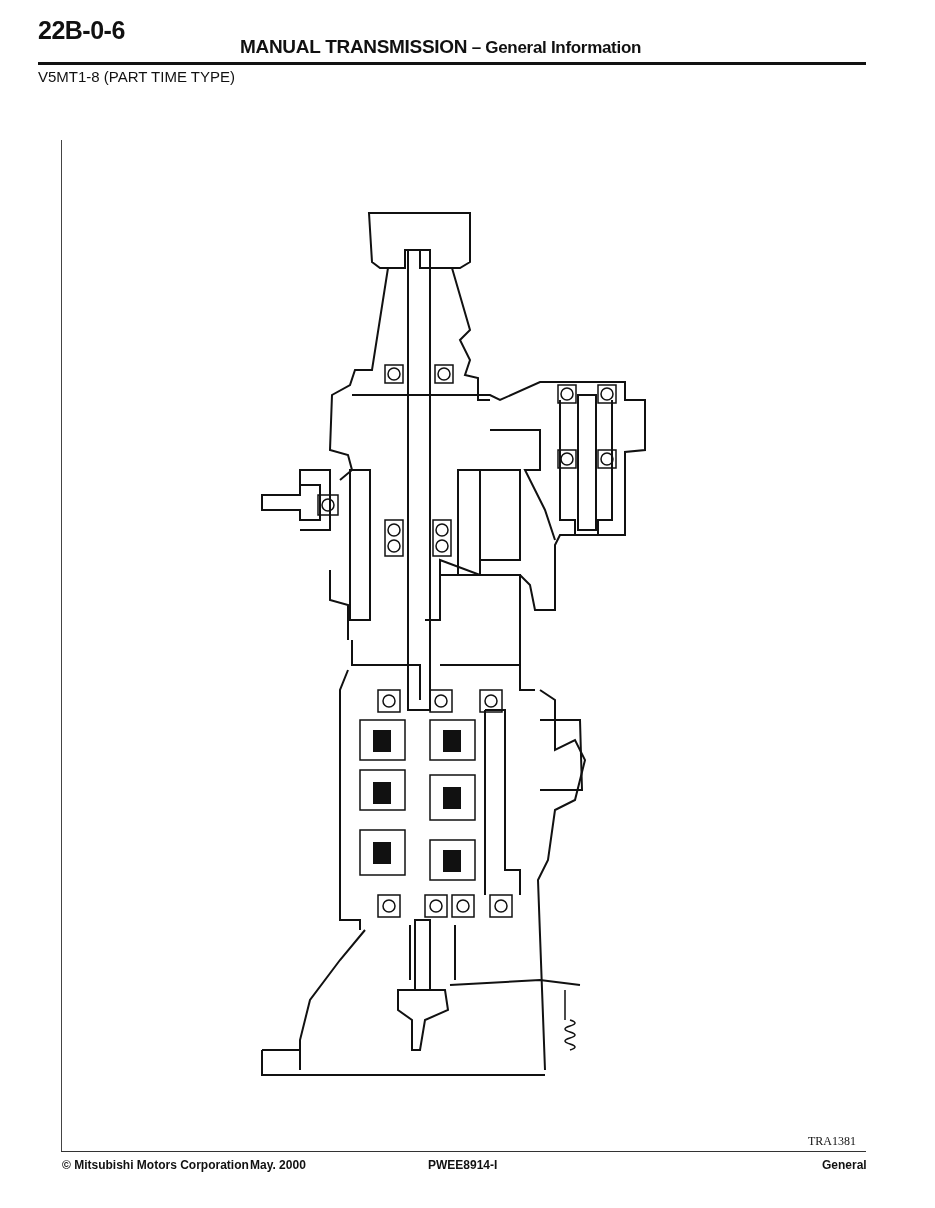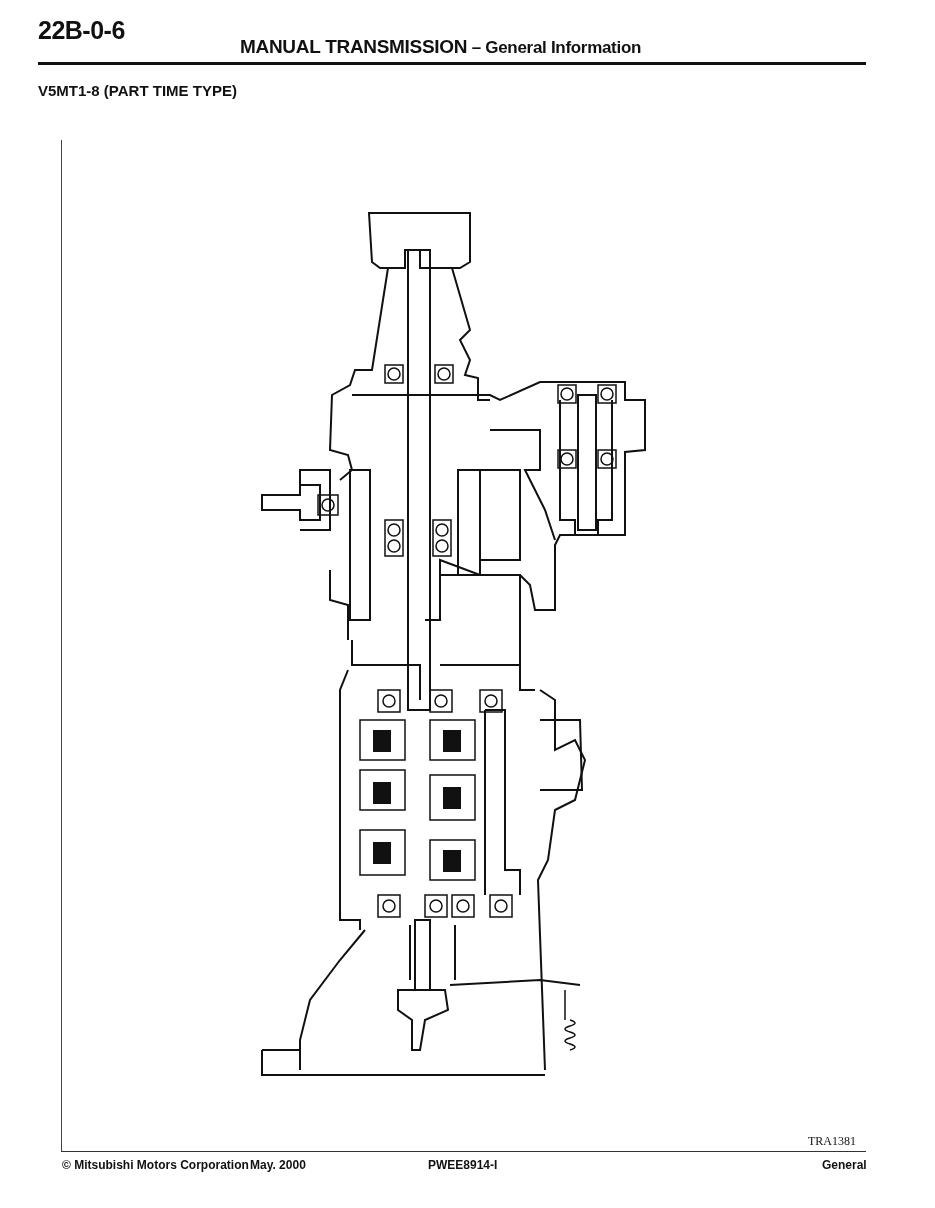--- a/index.html
+++ b/index.html
@@ -1,21 +1,21 @@
 <!DOCTYPE html>
 <html><head>
 <meta charset="utf-8">
 <style>
   html,body{margin:0;padding:0;background:#fff;}
   body{width:935px;height:1208px;position:relative;overflow:hidden;font-family:"Liberation Sans",sans-serif;color:#111;}
   .hdr-num{position:absolute;left:38px;top:16px;font-size:25px;font-weight:bold;letter-spacing:-0.5px;}
   .hdr-title{position:absolute;left:228px;top:36px;font-size:19px;font-weight:bold;letter-spacing:-0.3px;margin-left:12px;}
   .hdr-title .sub{font-weight:bold;font-size:17px;}
   .hdr-rule{position:absolute;left:38px;top:62px;width:828px;height:3px;background:#111;}
-  .section{position:absolute;left:38px;top:82px;font-size:15px;font-weight:bold;}
+  .section{position:absolute;left:38px;top:68px;font-size:15px;font-weight:normal;}
   .frame-left{position:absolute;left:61px;top:140px;width:1px;height:1012px;background:#444;}
   .frame-bottom{position:absolute;left:61px;top:1151px;width:805px;height:1px;background:#333;}
   .fig-id{position:absolute;left:808px;top:1134px;font-size:12px;font-family:Liberation Serif, serif;}
   .footer{position:absolute;top:1158px;font-size:12px;font-weight:bold;}
   .f1{left:62px;} .f2{left:250px;} .f3{left:428px;} .f4{left:822px;}
   svg.draw{position:absolute;left:0;top:0;}
 </style>
 </head>
 <body>
 

